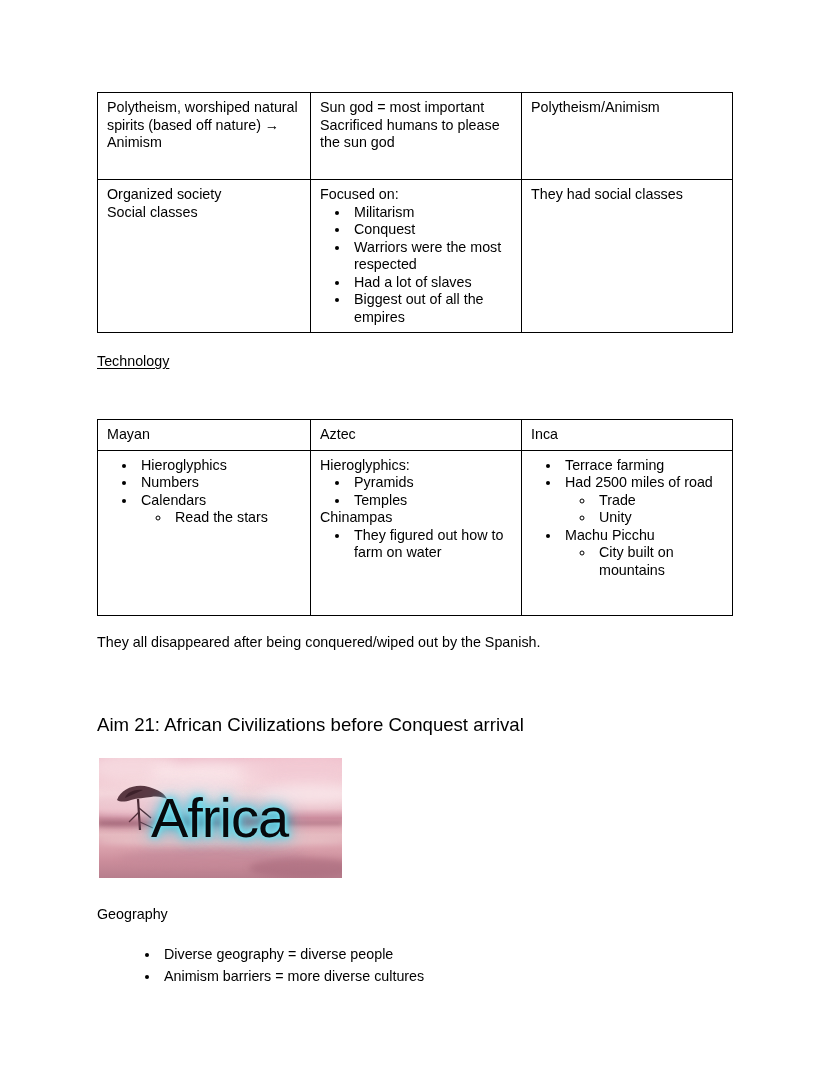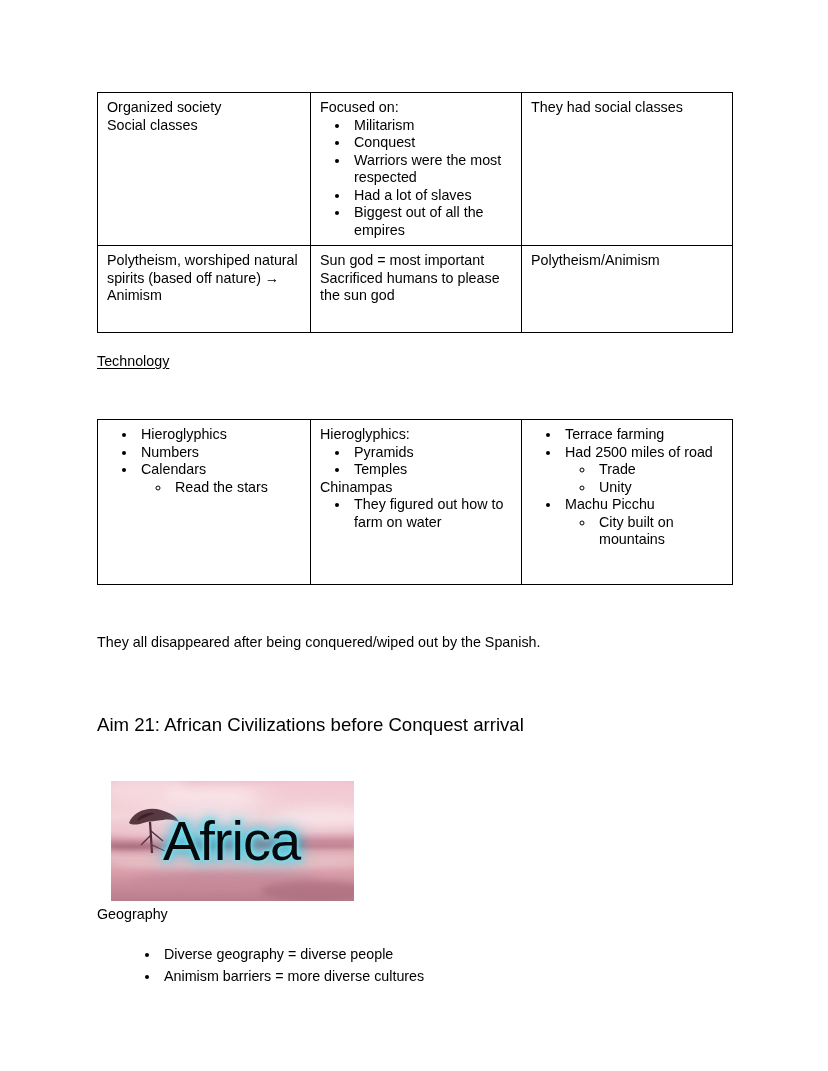--- a/index.html
+++ b/index.html
@@ -92,26 +92,25 @@
   .aim-head {
     position: absolute;
     left: 0;
     top: 713px;
     font-size: 18.6px;
     line-height: 24px;
     font-weight: 400;
   }
   .africa-figure {
     position: absolute;
-    left: 14px;
+    left: 2px;
     top: 758px;
     width: 243px;
     height: 120px;
     overflow: hidden;
-    margin-top: 23px;
   }
   .geo-head {
     position: absolute;
     left: 0;
     top: 905px;
     font-size: 14.3px;
     line-height: 18px;
     text-align: right;
   }
   .geo-list {
@@ -200,64 +199,69 @@
 
     <div class="table1-wrap">
       <table class="doc-table">
         <colgroup>
             <col class="c1">
             <col class="c2">
             <col class="c3">
           </colgroup>
         <tbody>
           <tr>
+            <td style="height:74px;">
+              <span class="cell-line">Polytheism, worshiped natural spirits (based off nature) → Animism</span>
+            </td>
+            <td>
+              <span class="cell-line">Sun god = most important</span>
+              <span class="cell-line">Sacrificed humans to please the sun god</span>
+            </td>
+            <td>
+              <span class="cell-line">Polytheism/Animism</span>
+            </td>
+          </tr>
+          <tr>
             <td style="height:130px;">
               <span class="cell-line">Organized society</span>
               <span class="cell-line">Social classes</span>
             </td>
             <td>
               <span class="cell-line">Focused on:</span>
               <ul class="bl">
                 <li>Militarism</li>
                 <li>Conquest</li>
                 <li>Warriors were the most respected</li>
                 <li>Had a lot of slaves</li>
                 <li>Biggest out of all the empires</li>
               </ul>
             </td>
             <td>
               <span class="cell-line">They had social classes</span>
-            </td>
-          </tr>
-          <tr>
-            <td style="height:74px;">
-              <span class="cell-line">Polytheism, worshiped natural spirits (based off nature) → Animism</span>
-            </td>
-            <td>
-              <span class="cell-line">Sun god = most important</span>
-              <span class="cell-line">Sacrificed humans to please the sun god</span>
-            </td>
-            <td>
-              <span class="cell-line">Polytheism/Animism</span>
             </td>
           </tr>
         </tbody>
       </table>
     </div>
 
     <div class="tech-head">Technology</div>
 
     <div class="table2-wrap">
       <table class="doc-table">
         <colgroup>
             <col class="c1">
             <col class="c2">
             <col class="c3">
           </colgroup>
         <tbody>
+          <tr>
+            <td>Mayan</td>
+            <td>Aztec</td>
+            <td>Inca</td>
+          </tr>
           <tr>
             <td style="height:152px;margin-top:32px;">
               <ul class="bl">
                 <li>Hieroglyphics</li>
                 <li>Numbers</li>
                 <li>
                   <span>Calendars</span>
                   <ul class="bl2">
                     <li>Read the stars</li>
                   </ul>

